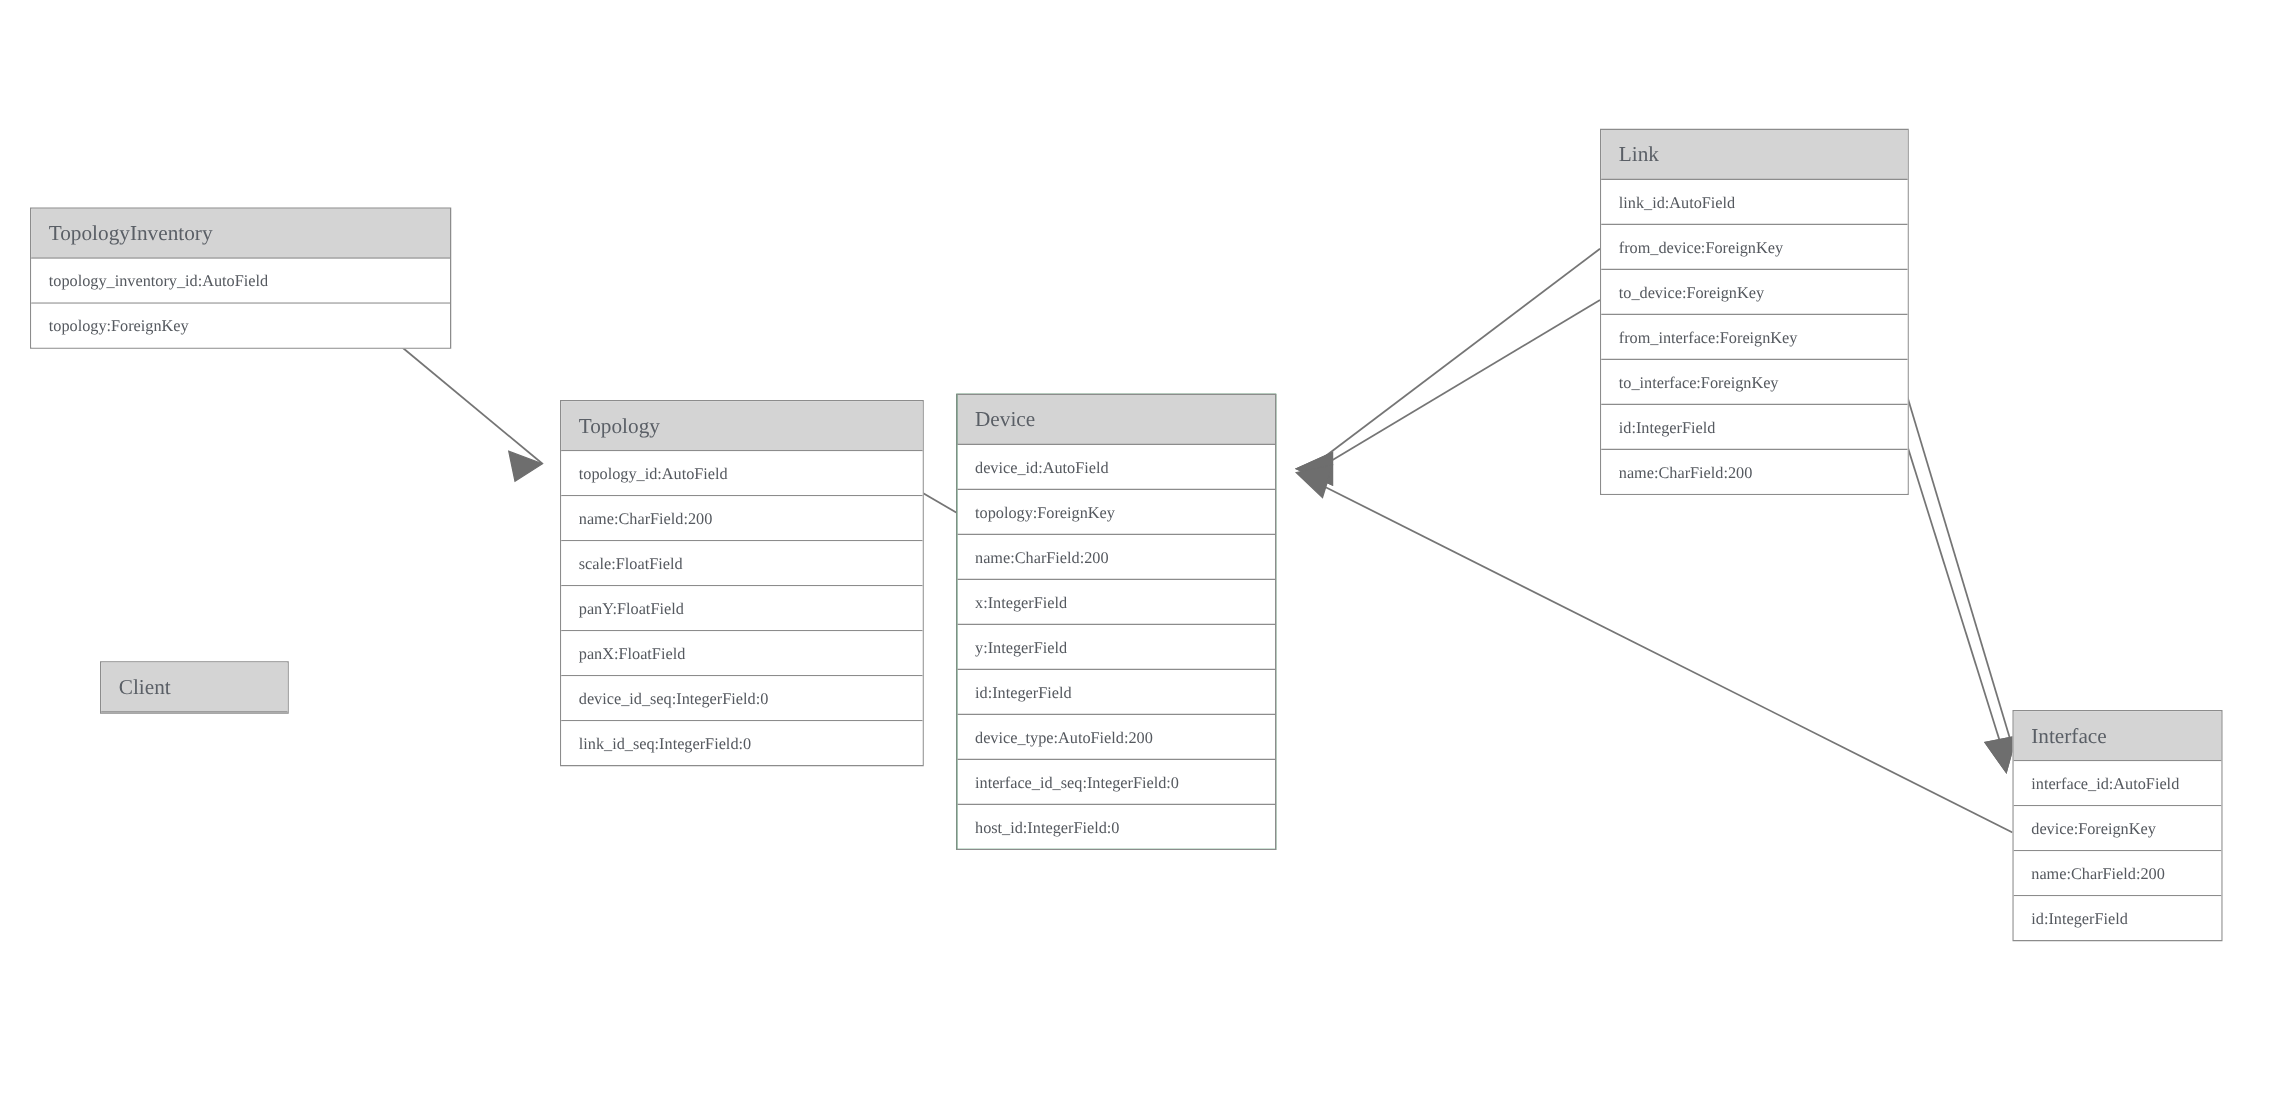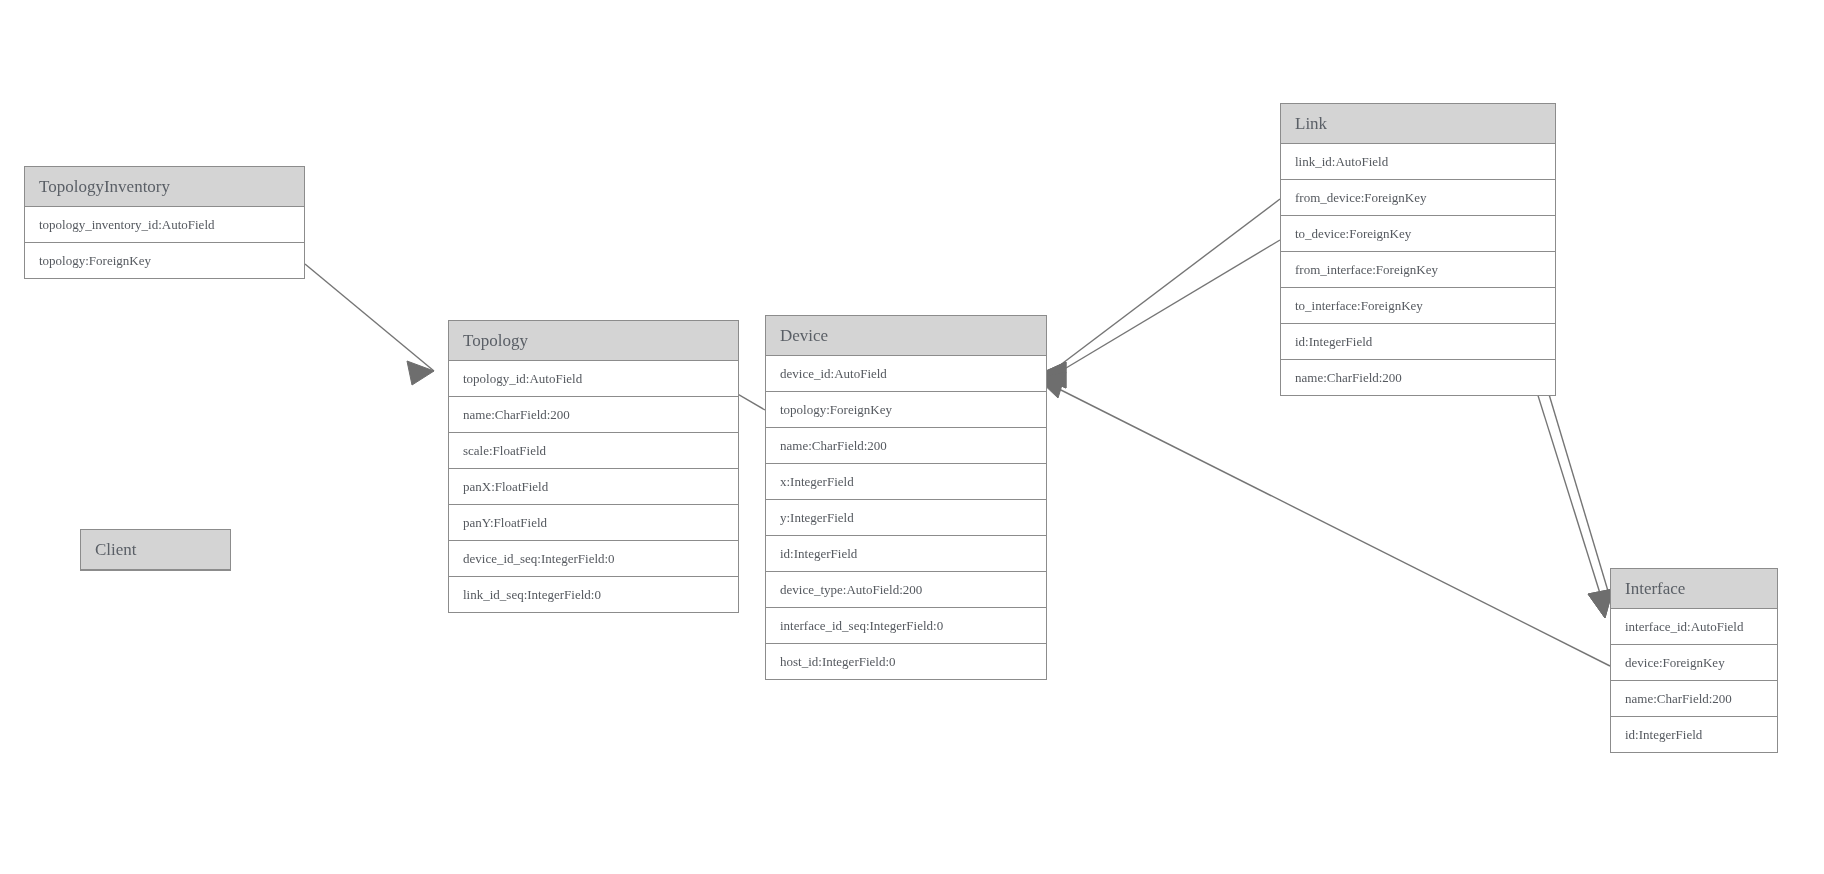--- a/index.html
+++ b/index.html
@@ -87,57 +87,57 @@
         <path d="M 1515 281 L 1611 601" stroke="#757575" stroke-width="1.4" fill="none"></path>
         <polygon points="1605,618 1588,594 1613,589" fill="#6e6e6e" stroke="#6e6e6e" stroke-width="1"></polygon>
       </g>
       <g>
         <path d="M 1515 322 L 1603 603" stroke="#757575" stroke-width="1.4" fill="none"></path>
         <polygon points="1605,618 1588,594 1613,589" fill="#6e6e6e" stroke="#6e6e6e" stroke-width="1"></polygon>
       </g>
     </svg>
 
   <div id="entity-layer">
-      <div class="entity" style="left: 24px; top: 166px; width: 281px; border-color: rgb(140, 140, 140); background: rgb(255, 255, 255);">
+      <div class="entity" style="left: 24px; top: 166px; width: 337px; border-color: rgb(140, 140, 140); background: rgb(255, 255, 255);">
         <div class="entity-header" style="background: rgb(212, 212, 212); border-bottom-color: rgb(140, 140, 140);">TopologyInventory</div>
         <div class="entity-fields">
           <div class="field-row" style="border-bottom-color: rgb(140, 140, 140); color: rgb(85, 89, 95);">topology_inventory_id:AutoField</div>
           <div class="field-row" style="border-bottom-color: rgb(140, 140, 140); color: rgb(85, 89, 95);">topology:ForeignKey</div>
         </div>
       </div>
       <div class="entity" style="left: 448px; top: 320px; width: 291px; border-color: rgb(140, 140, 140); background: rgb(255, 255, 255);">
         <div class="entity-header" style="background: rgb(212, 212, 212); border-bottom-color: rgb(140, 140, 140);">Topology</div>
         <div class="entity-fields">
           <div class="field-row" style="border-bottom-color: rgb(140, 140, 140); color: rgb(85, 89, 95);">topology_id:AutoField</div>
           <div class="field-row" style="border-bottom-color: rgb(140, 140, 140); color: rgb(85, 89, 95);">name:CharField:200</div>
           <div class="field-row" style="border-bottom-color: rgb(140, 140, 140); color: rgb(85, 89, 95);">scale:FloatField</div>
+          <div class="field-row" style="border-bottom-color: rgb(140, 140, 140); color: rgb(85, 89, 95);">panY:FloatField</div>
           <div class="field-row" style="border-bottom-color: rgb(140, 140, 140); color: rgb(85, 89, 95);">panX:FloatField</div>
-          <div class="field-row" style="border-bottom-color: rgb(140, 140, 140); color: rgb(85, 89, 95);">panY:FloatField</div>
           <div class="field-row" style="border-bottom-color: rgb(140, 140, 140); color: rgb(85, 89, 95);">device_id_seq:IntegerField:0</div>
           <div class="field-row" style="border-bottom-color: rgb(140, 140, 140); color: rgb(85, 89, 95);">link_id_seq:IntegerField:0</div>
         </div>
       </div>
       <div class="entity" style="left: 80px; top: 529px; width: 151px; border-color: rgb(140, 140, 140); background: rgb(255, 255, 255);">
         <div class="entity-header" style="background: rgb(212, 212, 212); border-bottom-color: rgb(140, 140, 140);">Client</div>
       </div>
-      <div class="entity" style="left: 765px; top: 315px; width: 282px; border-color: rgb(140, 140, 140); background: #15803d;">
+      <div class="entity" style="left: 765px; top: 315px; width: 256px; border-color: rgb(140, 140, 140); background: #15803d;">
         <div class="entity-header" style="background: rgb(212, 212, 212); border-bottom-color: rgb(140, 140, 140);">Device</div>
         <div class="entity-fields">
           <div class="field-row" style="border-bottom-color: rgb(140, 140, 140); color: rgb(85, 89, 95);">device_id:AutoField</div>
           <div class="field-row" style="border-bottom-color: rgb(140, 140, 140); color: rgb(85, 89, 95);">topology:ForeignKey</div>
           <div class="field-row" style="border-bottom-color: rgb(140, 140, 140); color: rgb(85, 89, 95);">name:CharField:200</div>
           <div class="field-row" style="border-bottom-color: rgb(140, 140, 140); color: rgb(85, 89, 95);">x:IntegerField</div>
           <div class="field-row" style="border-bottom-color: rgb(140, 140, 140); color: rgb(85, 89, 95);">y:IntegerField</div>
           <div class="field-row" style="border-bottom-color: rgb(140, 140, 140); color: rgb(85, 89, 95);">id:IntegerField</div>
           <div class="field-row" style="border-bottom-color: rgb(140, 140, 140); color: rgb(85, 89, 95);">device_type:AutoField:200</div>
           <div class="field-row" style="border-bottom-color: rgb(140, 140, 140); color: rgb(85, 89, 95);">interface_id_seq:IntegerField:0</div>
           <div class="field-row" style="border-bottom-color: rgb(140, 140, 140); color: rgb(85, 89, 95);">host_id:IntegerField:0</div>
         </div>
       </div>
-      <div class="entity" style="left: 1280px; top: 103px; width: 276px; border-color: rgb(140, 140, 140); background: rgb(255, 255, 255);">
+      <div class="entity" style="left: 1280px; top: 103px; width: 247px; border-color: rgb(140, 140, 140); background: rgb(255, 255, 255);">
         <div class="entity-header" style="background: rgb(212, 212, 212); border-bottom-color: rgb(140, 140, 140);">Link</div>
         <div class="entity-fields">
           <div class="field-row" style="border-bottom-color: rgb(140, 140, 140); color: rgb(85, 89, 95);">link_id:AutoField</div>
           <div class="field-row" style="border-bottom-color: rgb(140, 140, 140); color: rgb(85, 89, 95);">from_device:ForeignKey</div>
           <div class="field-row" style="border-bottom-color: rgb(140, 140, 140); color: rgb(85, 89, 95);">to_device:ForeignKey</div>
           <div class="field-row" style="border-bottom-color: rgb(140, 140, 140); color: rgb(85, 89, 95);">from_interface:ForeignKey</div>
           <div class="field-row" style="border-bottom-color: rgb(140, 140, 140); color: rgb(85, 89, 95);">to_interface:ForeignKey</div>
           <div class="field-row" style="border-bottom-color: rgb(140, 140, 140); color: rgb(85, 89, 95);">id:IntegerField</div>
           <div class="field-row" style="border-bottom-color: rgb(140, 140, 140); color: rgb(85, 89, 95);">name:CharField:200</div>
         </div>

